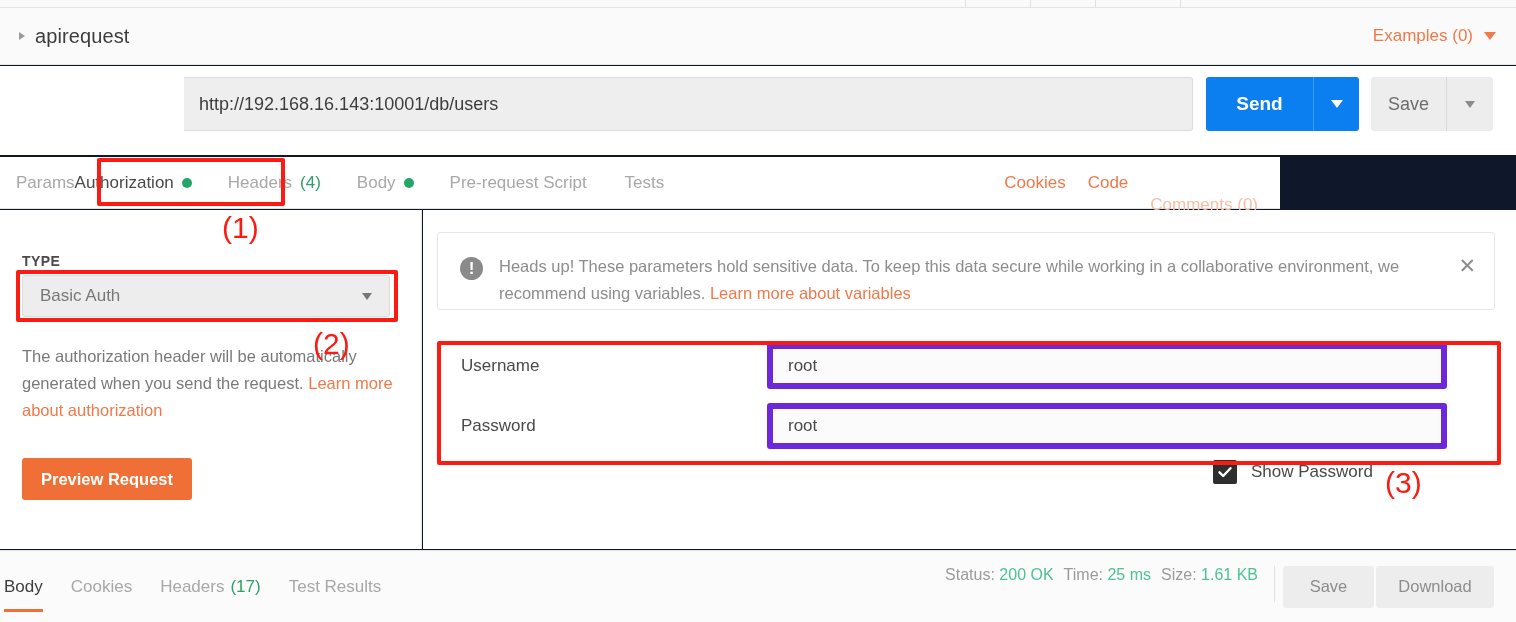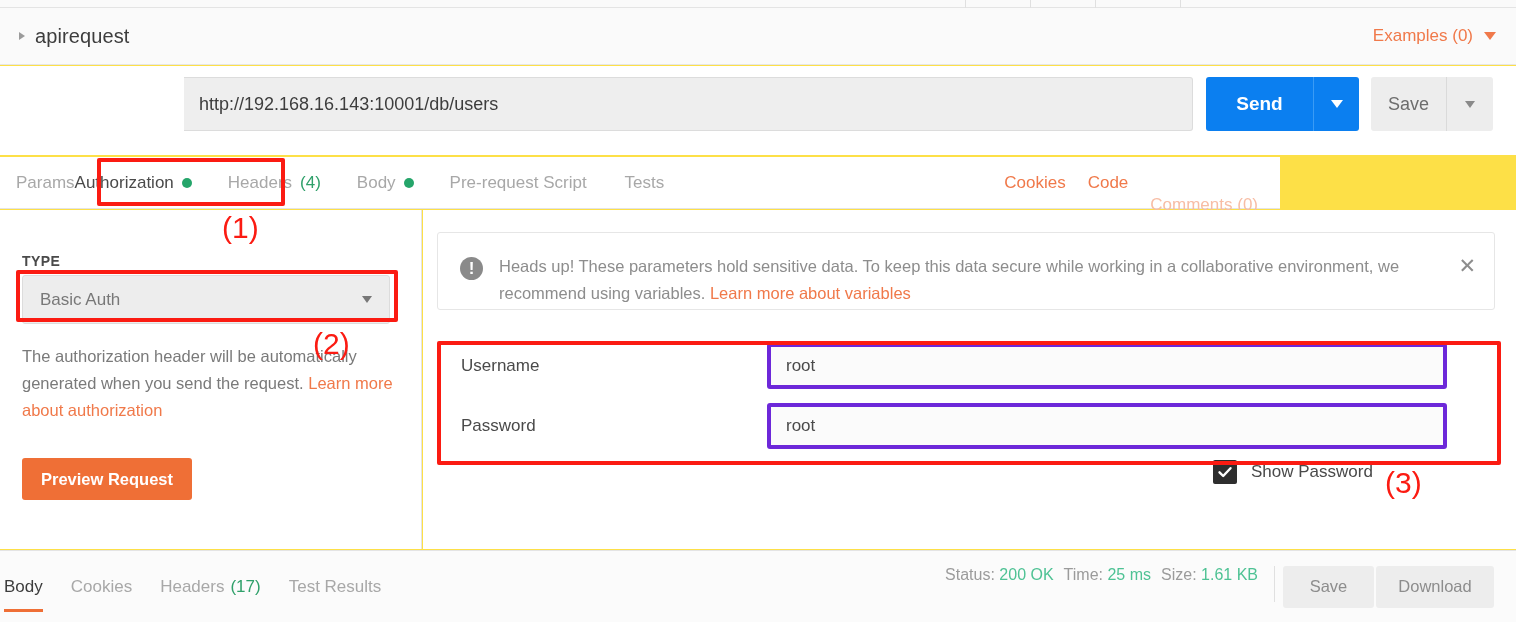--- a/index.html
+++ b/index.html
@@ -2,21 +2,21 @@
 <html><head>
 <meta charset="utf-8">
 <style>
   * { box-sizing: border-box; margin: 0; padding: 0; }
   html, body {
     width: 1516px; height: 622px;
     font-family: "Liberation Sans", sans-serif;
     background: #ffffff;
     overflow: hidden;
   }
-  #app { position: relative; width: 1516px; height: 622px; background:#fde047; }
+  #app { position: relative; width: 1516px; height: 622px; background:#0f172a; }
 
   
   .tabstrip {
     position:absolute; top:0; left:0; width:1516px; height:8px;
     background:#fafafa; border-bottom:1px solid #e4e4e4;
   }
   .tabstrip .seam { position:absolute; top:0; width:1px; height:8px; background:#e0e0e0; }
 
   
   .namebar {
@@ -91,21 +91,21 @@
   .rtabs-right span { font-size:17px; color:#f0794a; }
   .rtabs-right span.muted { color:#f7bda5;margin-top:44px; }
 
   
   .leftpane {
     position:absolute; top:210px; left:0; width:422px; height:339px;
     background:#fff; border-right:1px solid #e4e4e4;
   }
   .type-label { position:absolute; left:22px; top:43px; font-size:14px; font-weight:bold; color:#4a4a4a; letter-spacing:.4px; }
   .type-select {
-    position:absolute; left:22px; top:65px; width:368px; height:49px;
+    position:absolute; left:22px; top:65px; width:368px; height:42px;
     background:#ededed; border:1px solid #dcdcdc; border-radius:3px;
     display:flex; align-items:center;
   }
   .type-select .val { margin-left:17px; font-size:17px; color:#787878; }
   .type-select .dncaret {
     position:absolute; right:17px; width:0;height:0;
     border-top:7px solid #777;border-left:5.5px solid transparent;border-right:5.5px solid transparent;
   }
   .helptext {
     position:absolute; left:22px; top:133px; width:372px;
@@ -131,21 +131,21 @@
   }
   .notice .ntext { margin:20px 0 0 16px; font-size:16.5px; line-height:27px; color:#8d8d8d; width:912px; }
   .notice .ntext a { color:#f0794a; text-decoration:none; }
   .notice .close { position:absolute; right:18px; top:22px; font-size:21px; color:#8d8d8d; line-height:1; }
 
   .credrow { position:absolute; left:14px; width:1058px; height:52px; display:flex; align-items:center; }
   .credrow.u { top:130px; }
   .credrow.p { top:190px; }
   .cred-label { width:330px; padding-left:24px; font-size:17px; color:#4a4a4a; }
   .cred-input {
-    width:680px; height:46px; background:#fbfbfb; border:4px solid #6d28d9; border-radius:3px;
+    width:680px; height:46px; background:#fbfbfb; border:6px solid #6d28d9; border-radius:3px;
     display:flex; align-items:center;
   }
   .cred-input span { margin-left:15px; font-size:17px; color:#4a4a4a; }
   .showpw { position:absolute; left:790px; top:250px; display:flex; align-items:center; gap:14px; }
   .cbox {
     width:24px;height:24px;background:#2e2e2e;border-radius:2px;
     display:flex;align-items:center;justify-content:center;
   }
   .cbox svg { display:block; }
   .showpw-label { font-size:17px; color:#4a4a4a; }

